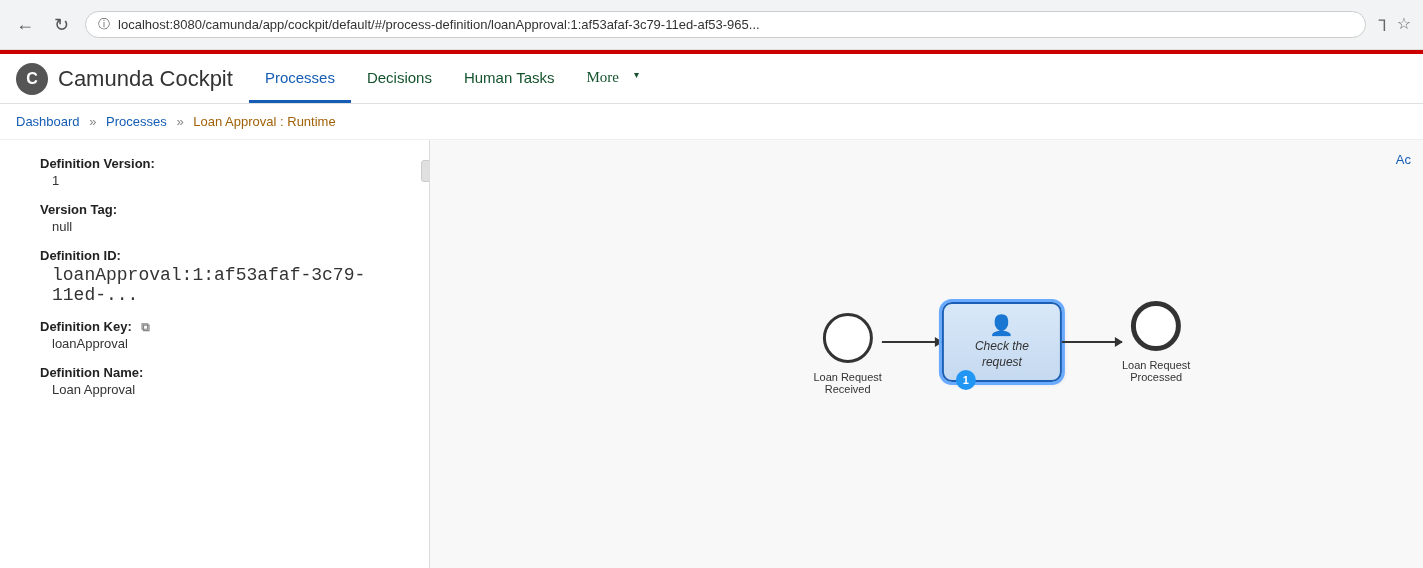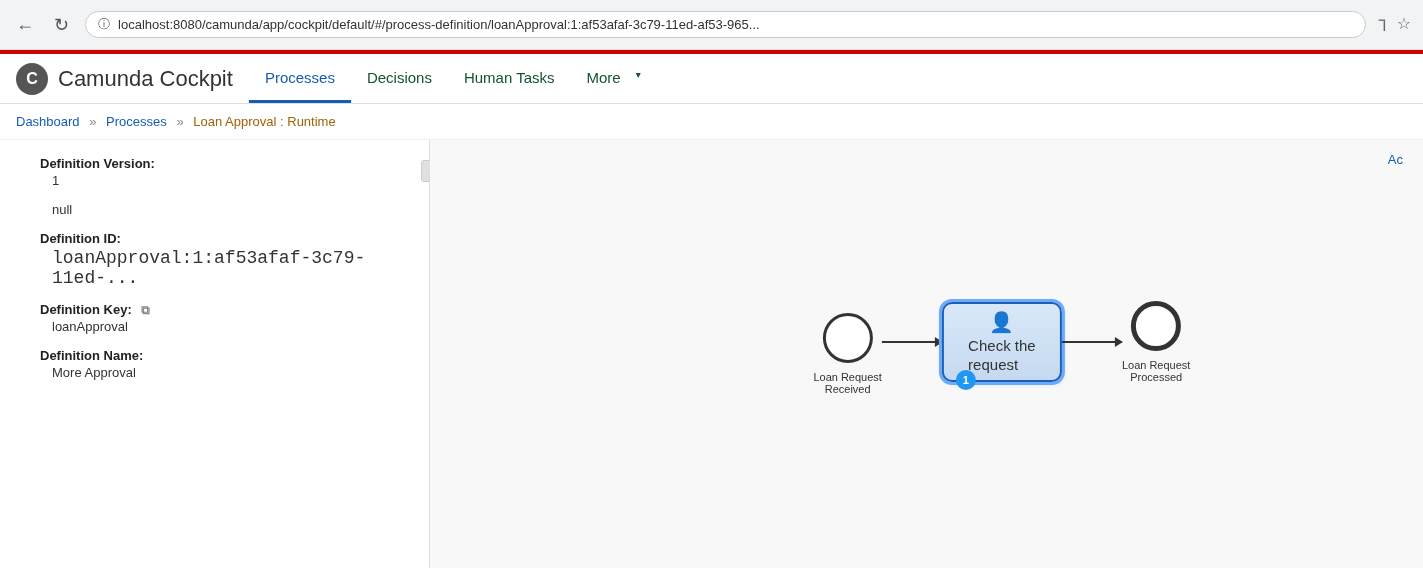--- a/index.html
+++ b/index.html
@@ -93,20 +93,21 @@
       text-decoration: none;
     }
     .nav-item.active {
       border-bottom: 3px solid #155cb4;
       color: #155cb4;
     }
     .nav-dropdown {
       display: flex;
       align-items: flex-start;
       gap: 15px;
+      font-family: Liberation Serif, serif;
     }
     .chevron-down { font-size: 10px; }
 
     
     .breadcrumb {
       padding: 10px 16px;
       font-size: 13px;
       color: #555;
       border-bottom: 1px solid #eee;
       background: #fff;
@@ -184,21 +185,21 @@
       position: relative;
       overflow: hidden;
     }
     .diagram-canvas {
       position: absolute;
       top: 0; left: 0; right: 0; bottom: 0;
     }
     .ac-link {
       position: absolute;
       top: 12px;
-      right: 20px;
+      right: 12px;
       color: #155cb4;
       font-size: 13px;
       cursor: pointer;
       text-decoration: none;
     }
 
     
     .bpmn-container {
       position: absolute;
       top: 50%;
@@ -257,23 +258,25 @@
     .bpmn-task.selected {
       border: 2px solid #1a5fb4;
       box-shadow: 0 0 0 3px #6aabff, 2px 2px 5px rgba(0,0,0,0.1);
     }
     .task-icon {
       font-size: 20px;
       color: #555;
       margin-bottom: 2px;
     }
     .task-label {
-      font-size: 15px;
+      font-size: 12px;
       color: #333;
+      text-align: center;
       line-height: 1.3;
+      font-style: italic;
     }
     .task-badge {
       position: absolute;
       bottom: -10px;
       left: 12px;
       width: 20px;
       height: 20px;
       border-radius: 50%;
       background: #2196f3;
       color: #fff;
@@ -332,39 +335,40 @@
 
   <div class="left-panel">
     <button class="collapse-btn">‹</button>
 
     <div>
       <div class="field-label">Definition Version:</div>
       <div class="field-value">1</div>
     </div>
 
     <div>
+      <div class="field-label">Version Tag:</div>
       <div class="field-value">null</div>
     </div>
 
     <div>
       <div class="field-label">Definition ID:</div>
       <div class="field-value mono">loanApproval:1:af53afaf-3c79-11ed-...</div>
     </div>
 
     <div>
       <div class="field-label">
         <span>Definition Key:</span>
         <span class="copy-icon">⧉</span>
       </div>
       <div class="field-value">loanApproval</div>
     </div>
 
     <div>
       <div class="field-label">Definition Name:</div>
-      <div class="field-value">More Approval</div>
+      <div class="field-value">Loan Approval</div>
     </div>
   </div>
 
   <div class="diagram-area">
     <a class="ac-link">Ac</a>
 
     <div class="diagram-canvas">
       <div class="bpmn-container">
         <div class="bpmn-flow">
 

